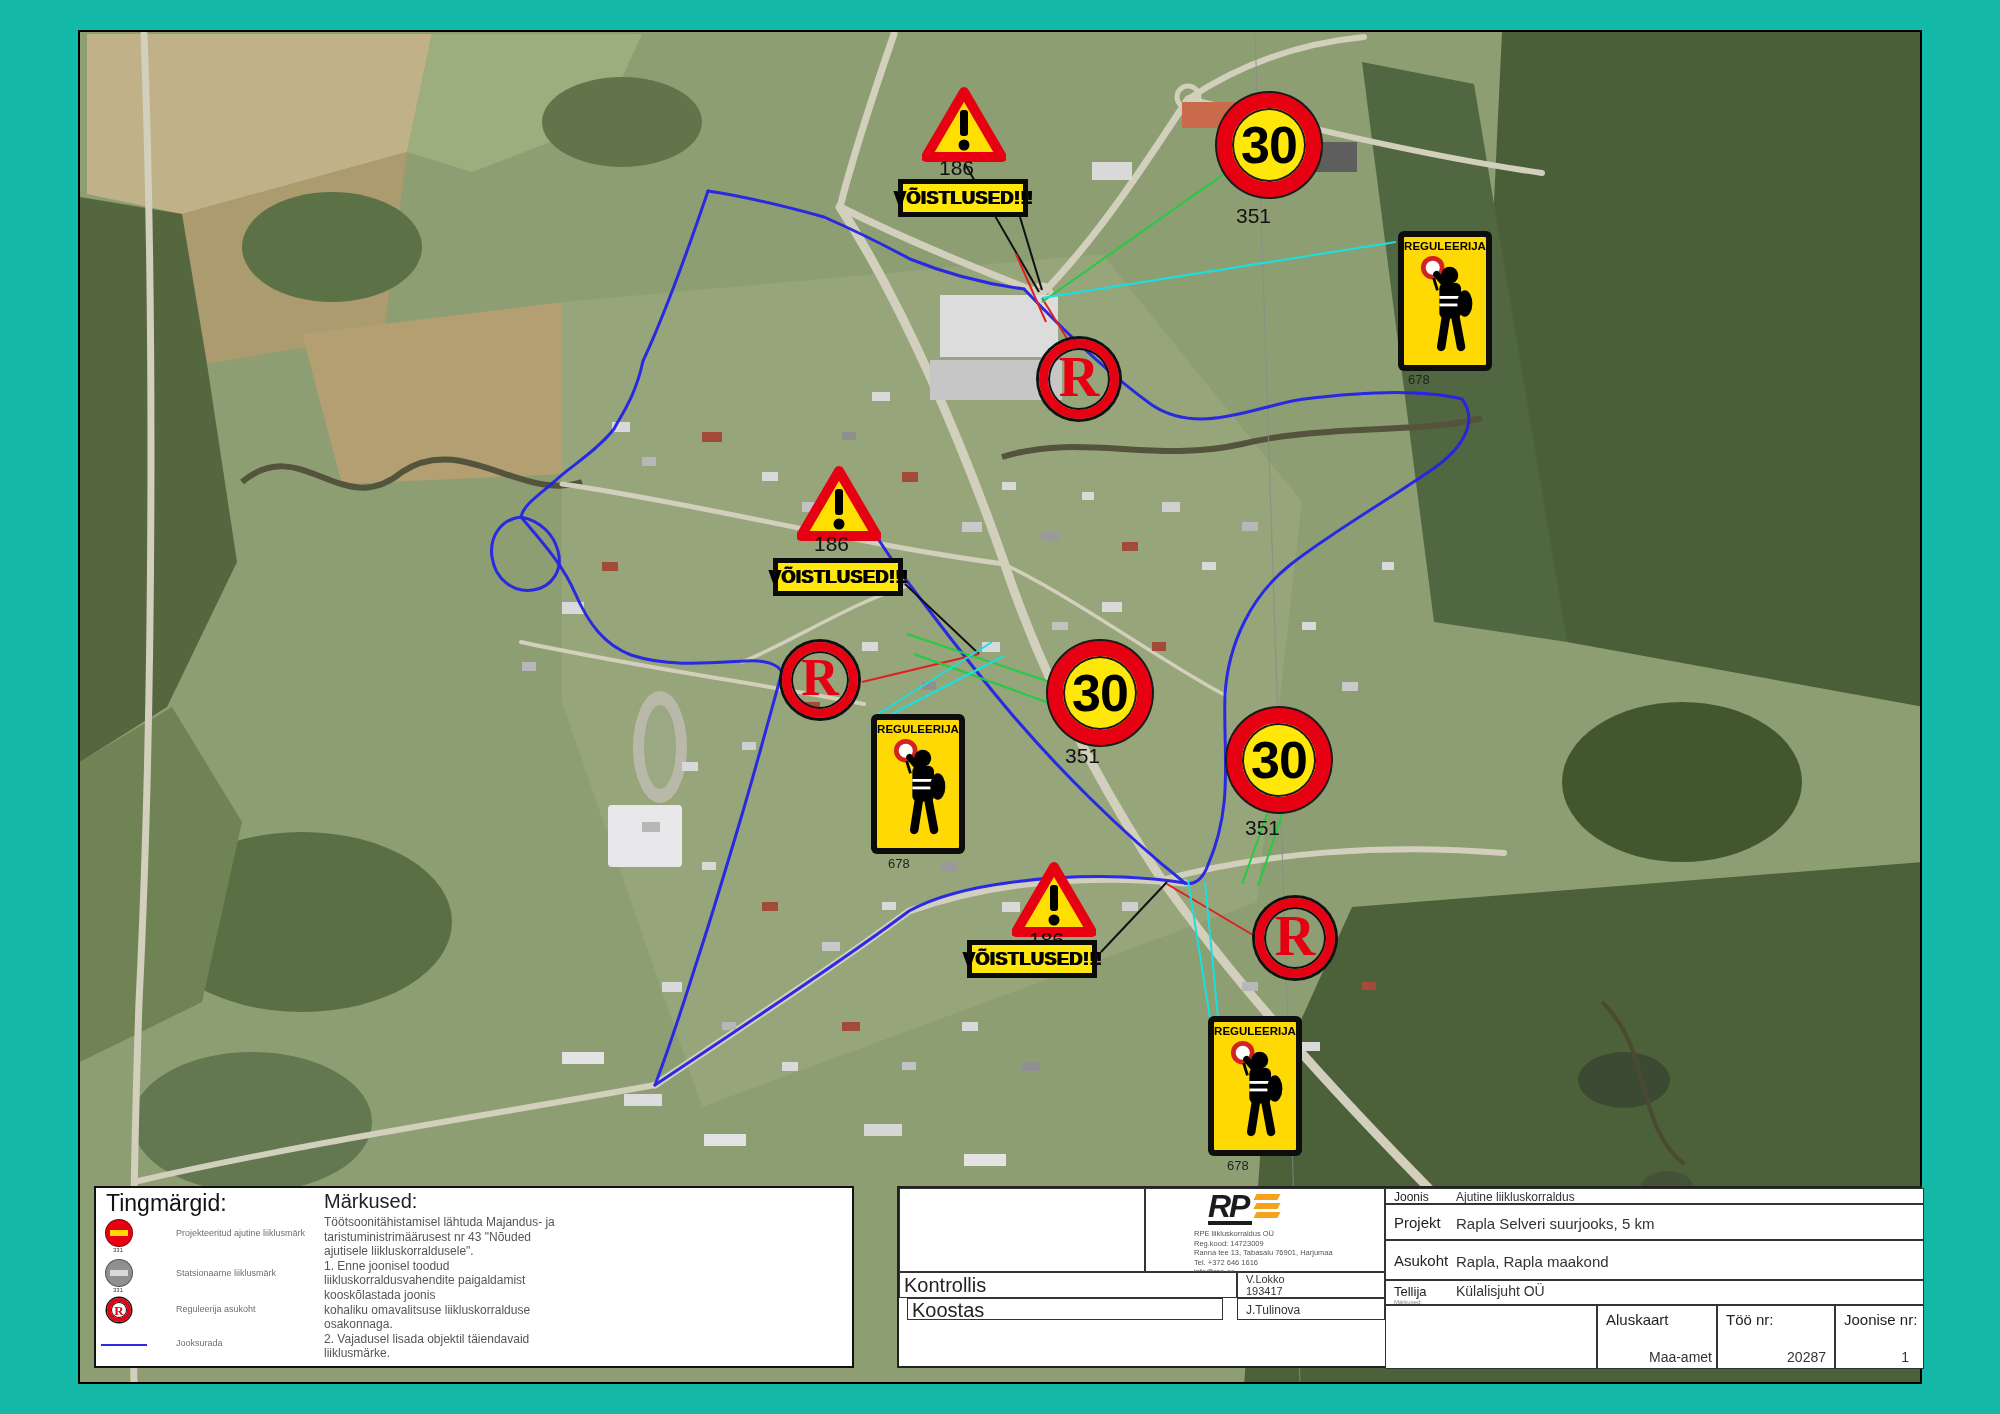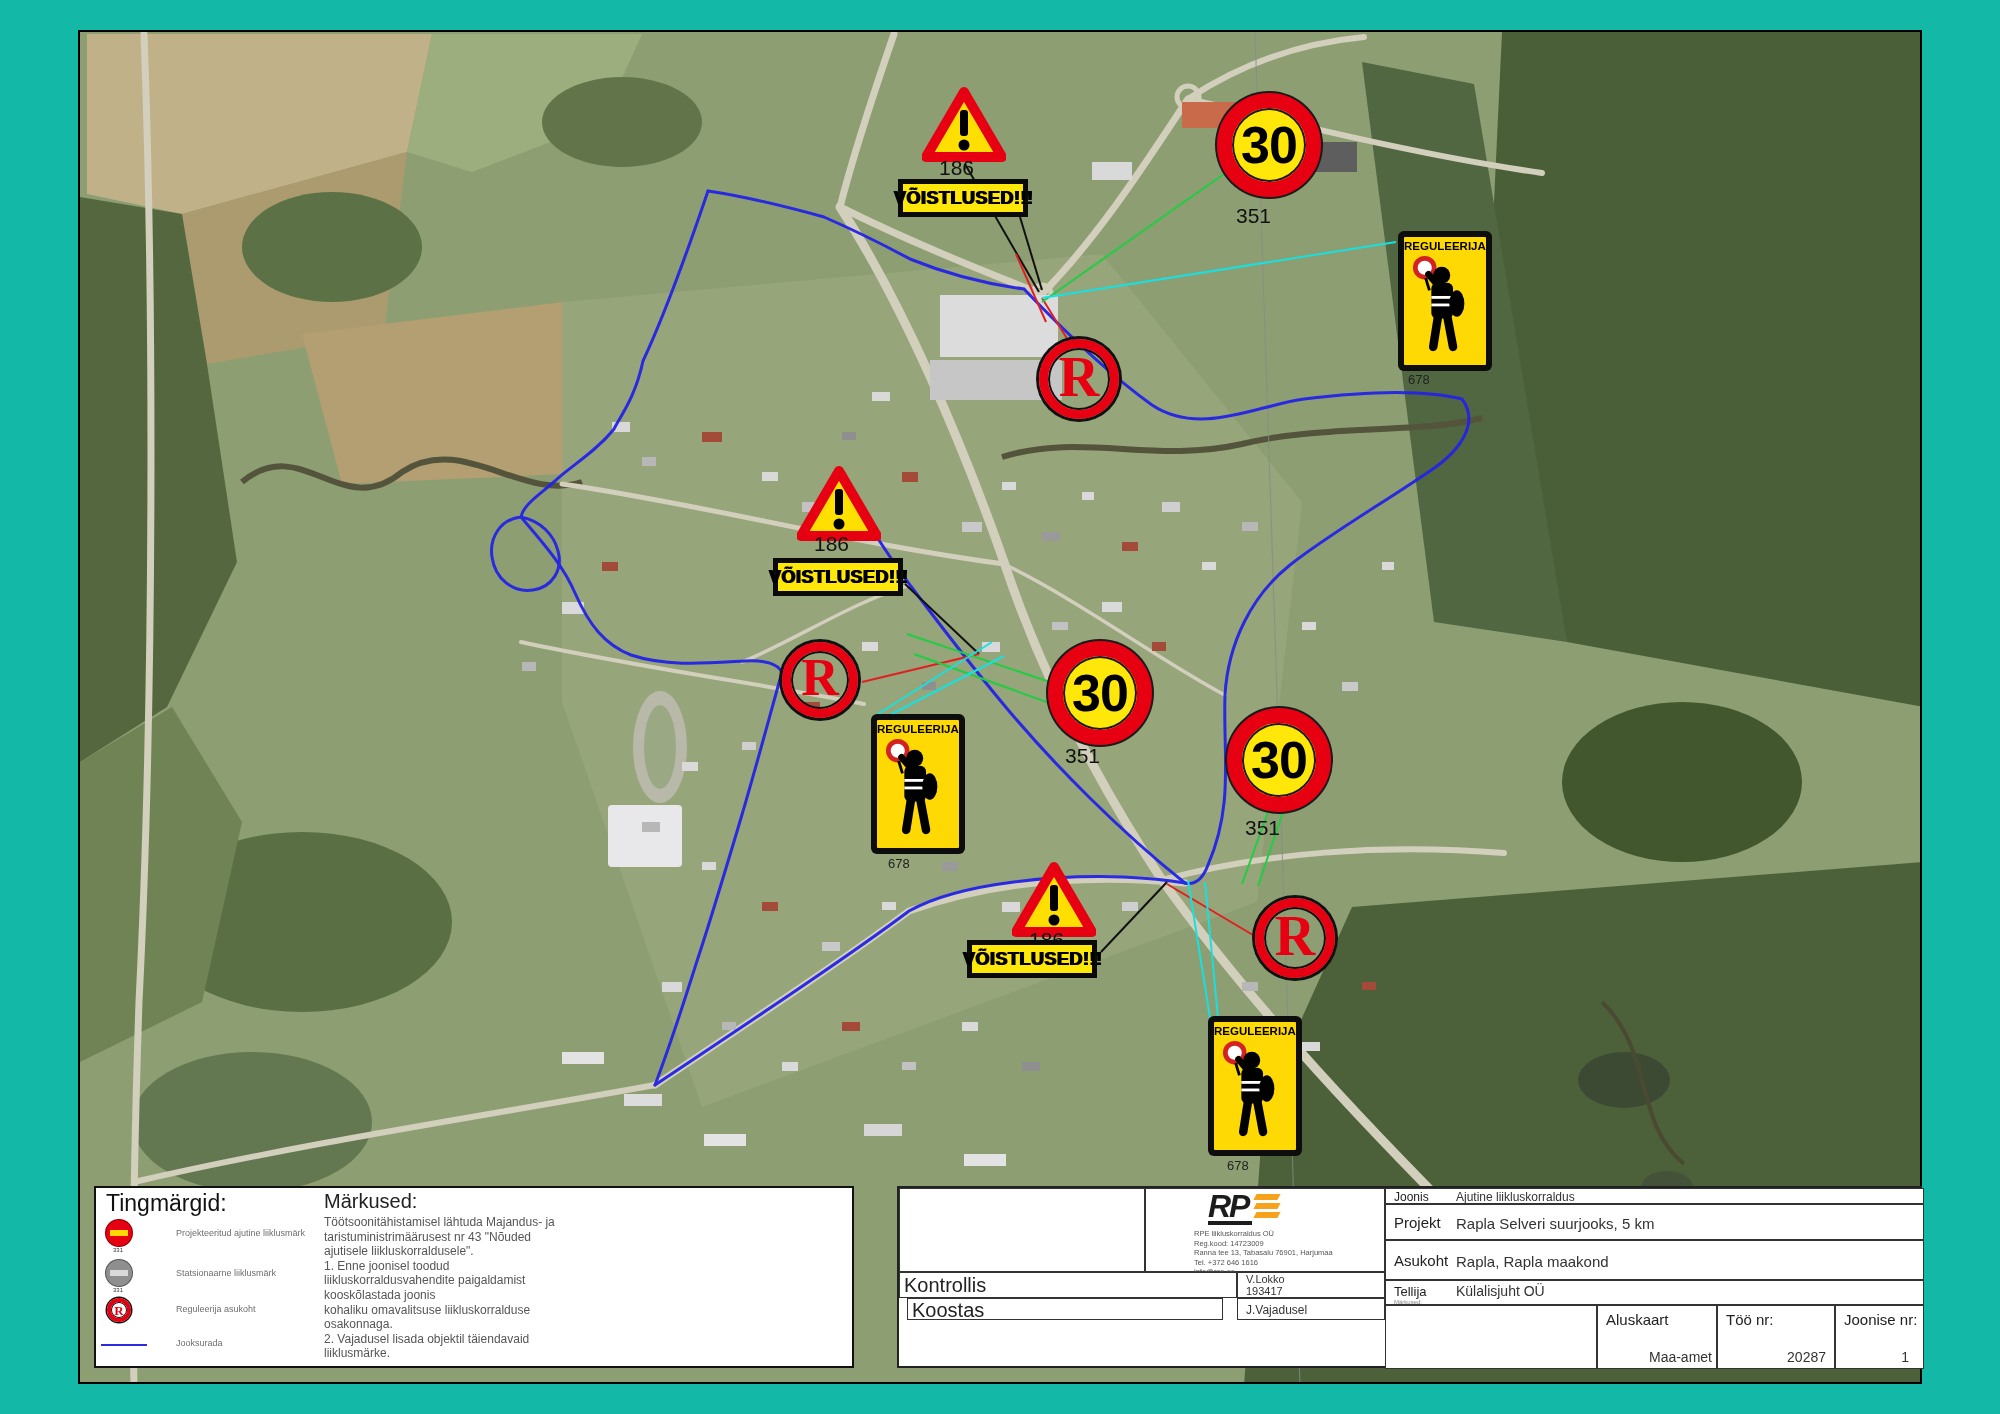--- a/index.html
+++ b/index.html
@@ -18,21 +18,21 @@
        border:15px solid #e60012;box-sizing:border-box;
        box-shadow:0 0 0 2px #1a1a1a, inset 0 0 0 2px #1a1a1a;
        display:flex;align-items:center;justify-content:center;}
   .s30 span{font-size:52px;font-weight:800;color:#000;letter-spacing:-1px;}
   .rsign{position:absolute;border-radius:50%;border:9px solid #e60012;box-sizing:border-box;
          box-shadow:0 0 0 3px #111, inset 0 0 0 2px #111;
          display:flex;align-items:center;justify-content:center;}
   .rsign span{font-family:"Liberation Serif",serif;font-weight:bold;font-size:56px;color:#e60012;line-height:1;margin-top:-4px;}
   .reg{position:absolute;width:94px;height:140px;background:#0d0d0d;border-radius:6px;padding:4px;box-sizing:border-box;}
   .reg .inner{background:#ffd903;border:2px solid #0d0d0d;border-radius:3px;width:100%;height:100%;
-              box-sizing:border-box;display:flex;flex-direction:column;align-items:flex-start;padding-top:3px;}
+              box-sizing:border-box;display:flex;flex-direction:column;align-items:center;padding-top:3px;}
   .reg .rtxt{font-size:11.5px;font-weight:800;color:#000;letter-spacing:0;}
   .code{position:absolute;font-size:21px;color:#111;}
   .code-sm{position:absolute;font-size:13px;color:#222;}
 
   
   .legend{position:absolute;left:94px;top:1186px;width:760px;height:182px;background:#fff;
           border:2px solid #111;box-sizing:border-box;}
   .lg-title{position:absolute;left:10px;top:2px;font-size:23px;color:#111;}
   .lg-item-label{position:absolute;font-size:9px;color:#6e6e6e;}
   .lg-code{position:absolute;font-size:6px;color:#333;}
@@ -402,21 +402,21 @@
       <span class="lbl" style="position:absolute;left:4px;top:1px">Kontrollis</span>
     </div>
     <div class="cell" style="left:338px;top:84px;width:148px;height:26px">
       <span class="val prewrap" style="position:absolute;left:8px;top:0px;font-size:11px;line-height:12px">V.Lokko
 193417</span>
     </div>
     <div class="cell" style="left:8px;top:110px;width:316px;height:22px">
       <span class="lbl" style="position:absolute;left:4px;top:0px">Koostas</span>
     </div>
     <div class="cell" style="left:338px;top:110px;width:148px;height:22px">
-      <span class="val" style="position:absolute;left:8px;top:4px;font-size:12px">J.Vajadusel</span>
+      <span class="val" style="position:absolute;left:8px;top:4px;font-size:12px">J.Tulinova</span>
     </div>
 
     <div class="cell" style="left:486px;top:0px;width:539px;height:16px">
       <span class="lbl-sm" style="position:absolute;left:8px;top:1px;font-size:12px">Joonis</span>
       <span class="val" style="position:absolute;left:70px;top:1px;font-size:12px">Ajutine liikluskorraldus</span>
     </div>
     <div class="cell" style="left:486px;top:16px;width:539px;height:36px">
       <span class="lbl-sm" style="position:absolute;left:8px;top:9px;font-size:15px">Projekt</span>
       <span class="val" style="position:absolute;left:70px;top:10px;font-size:15px">Rapla Selveri suurjooks, 5 km</span>
     </div>

